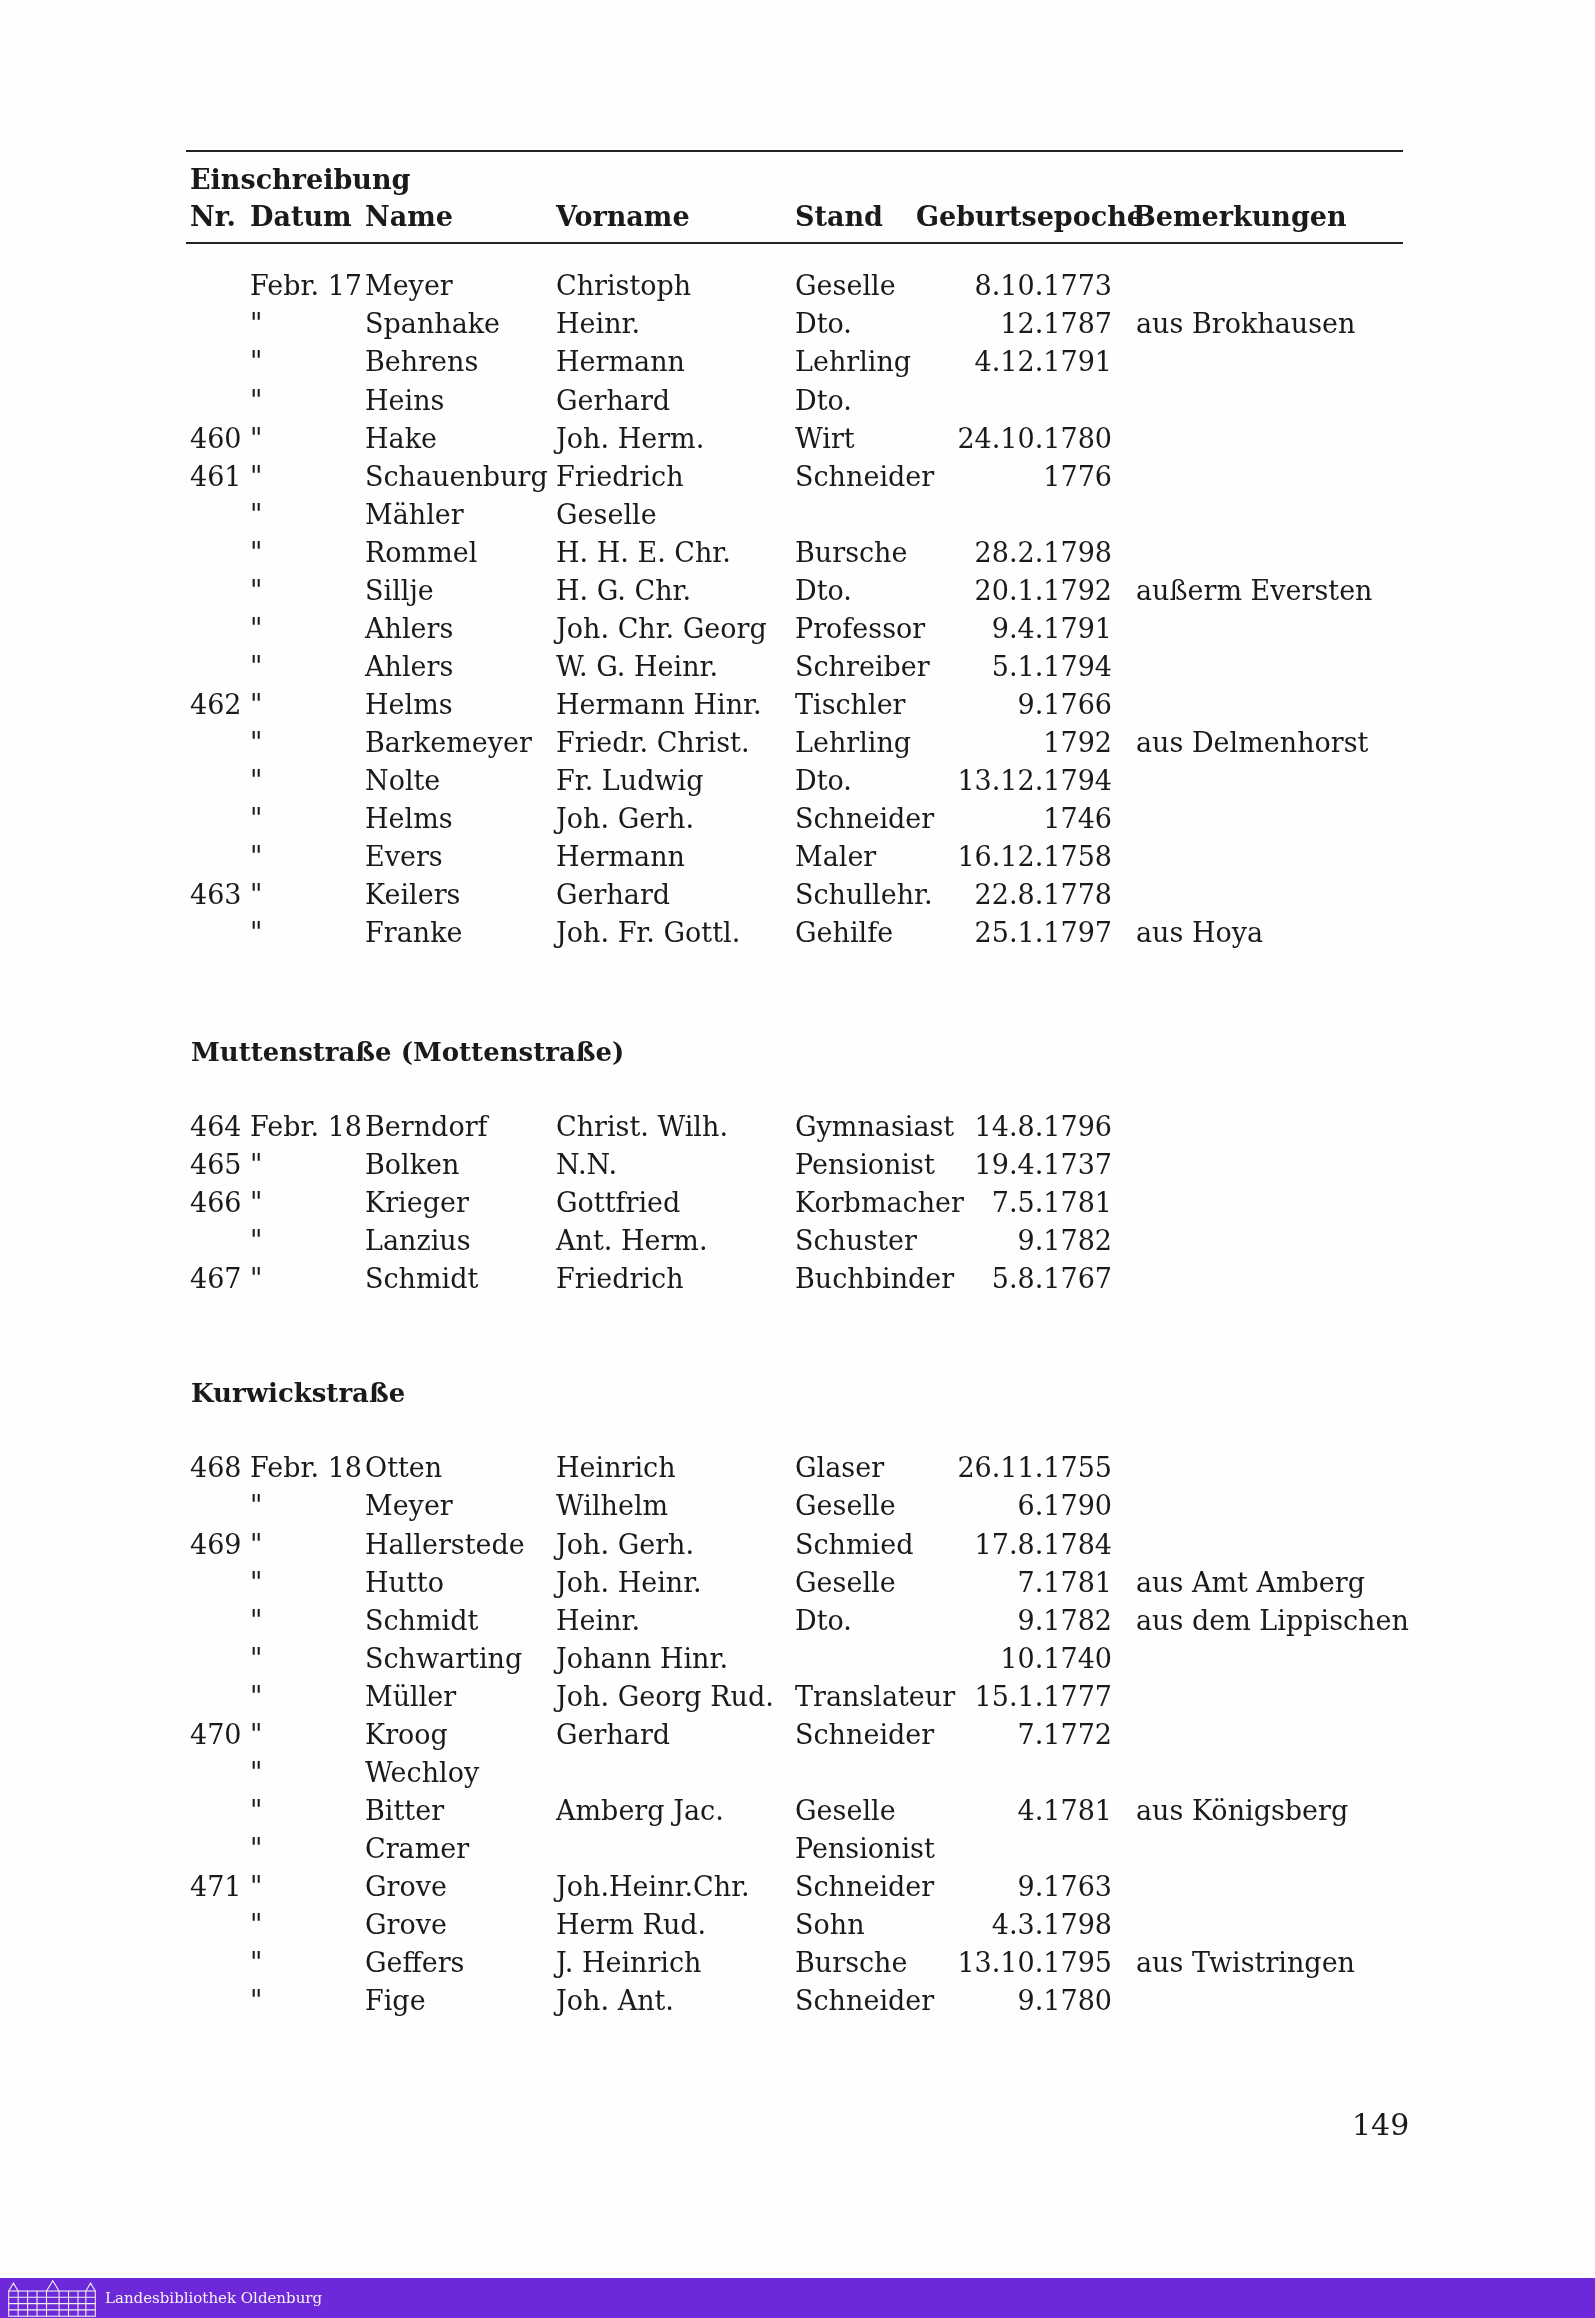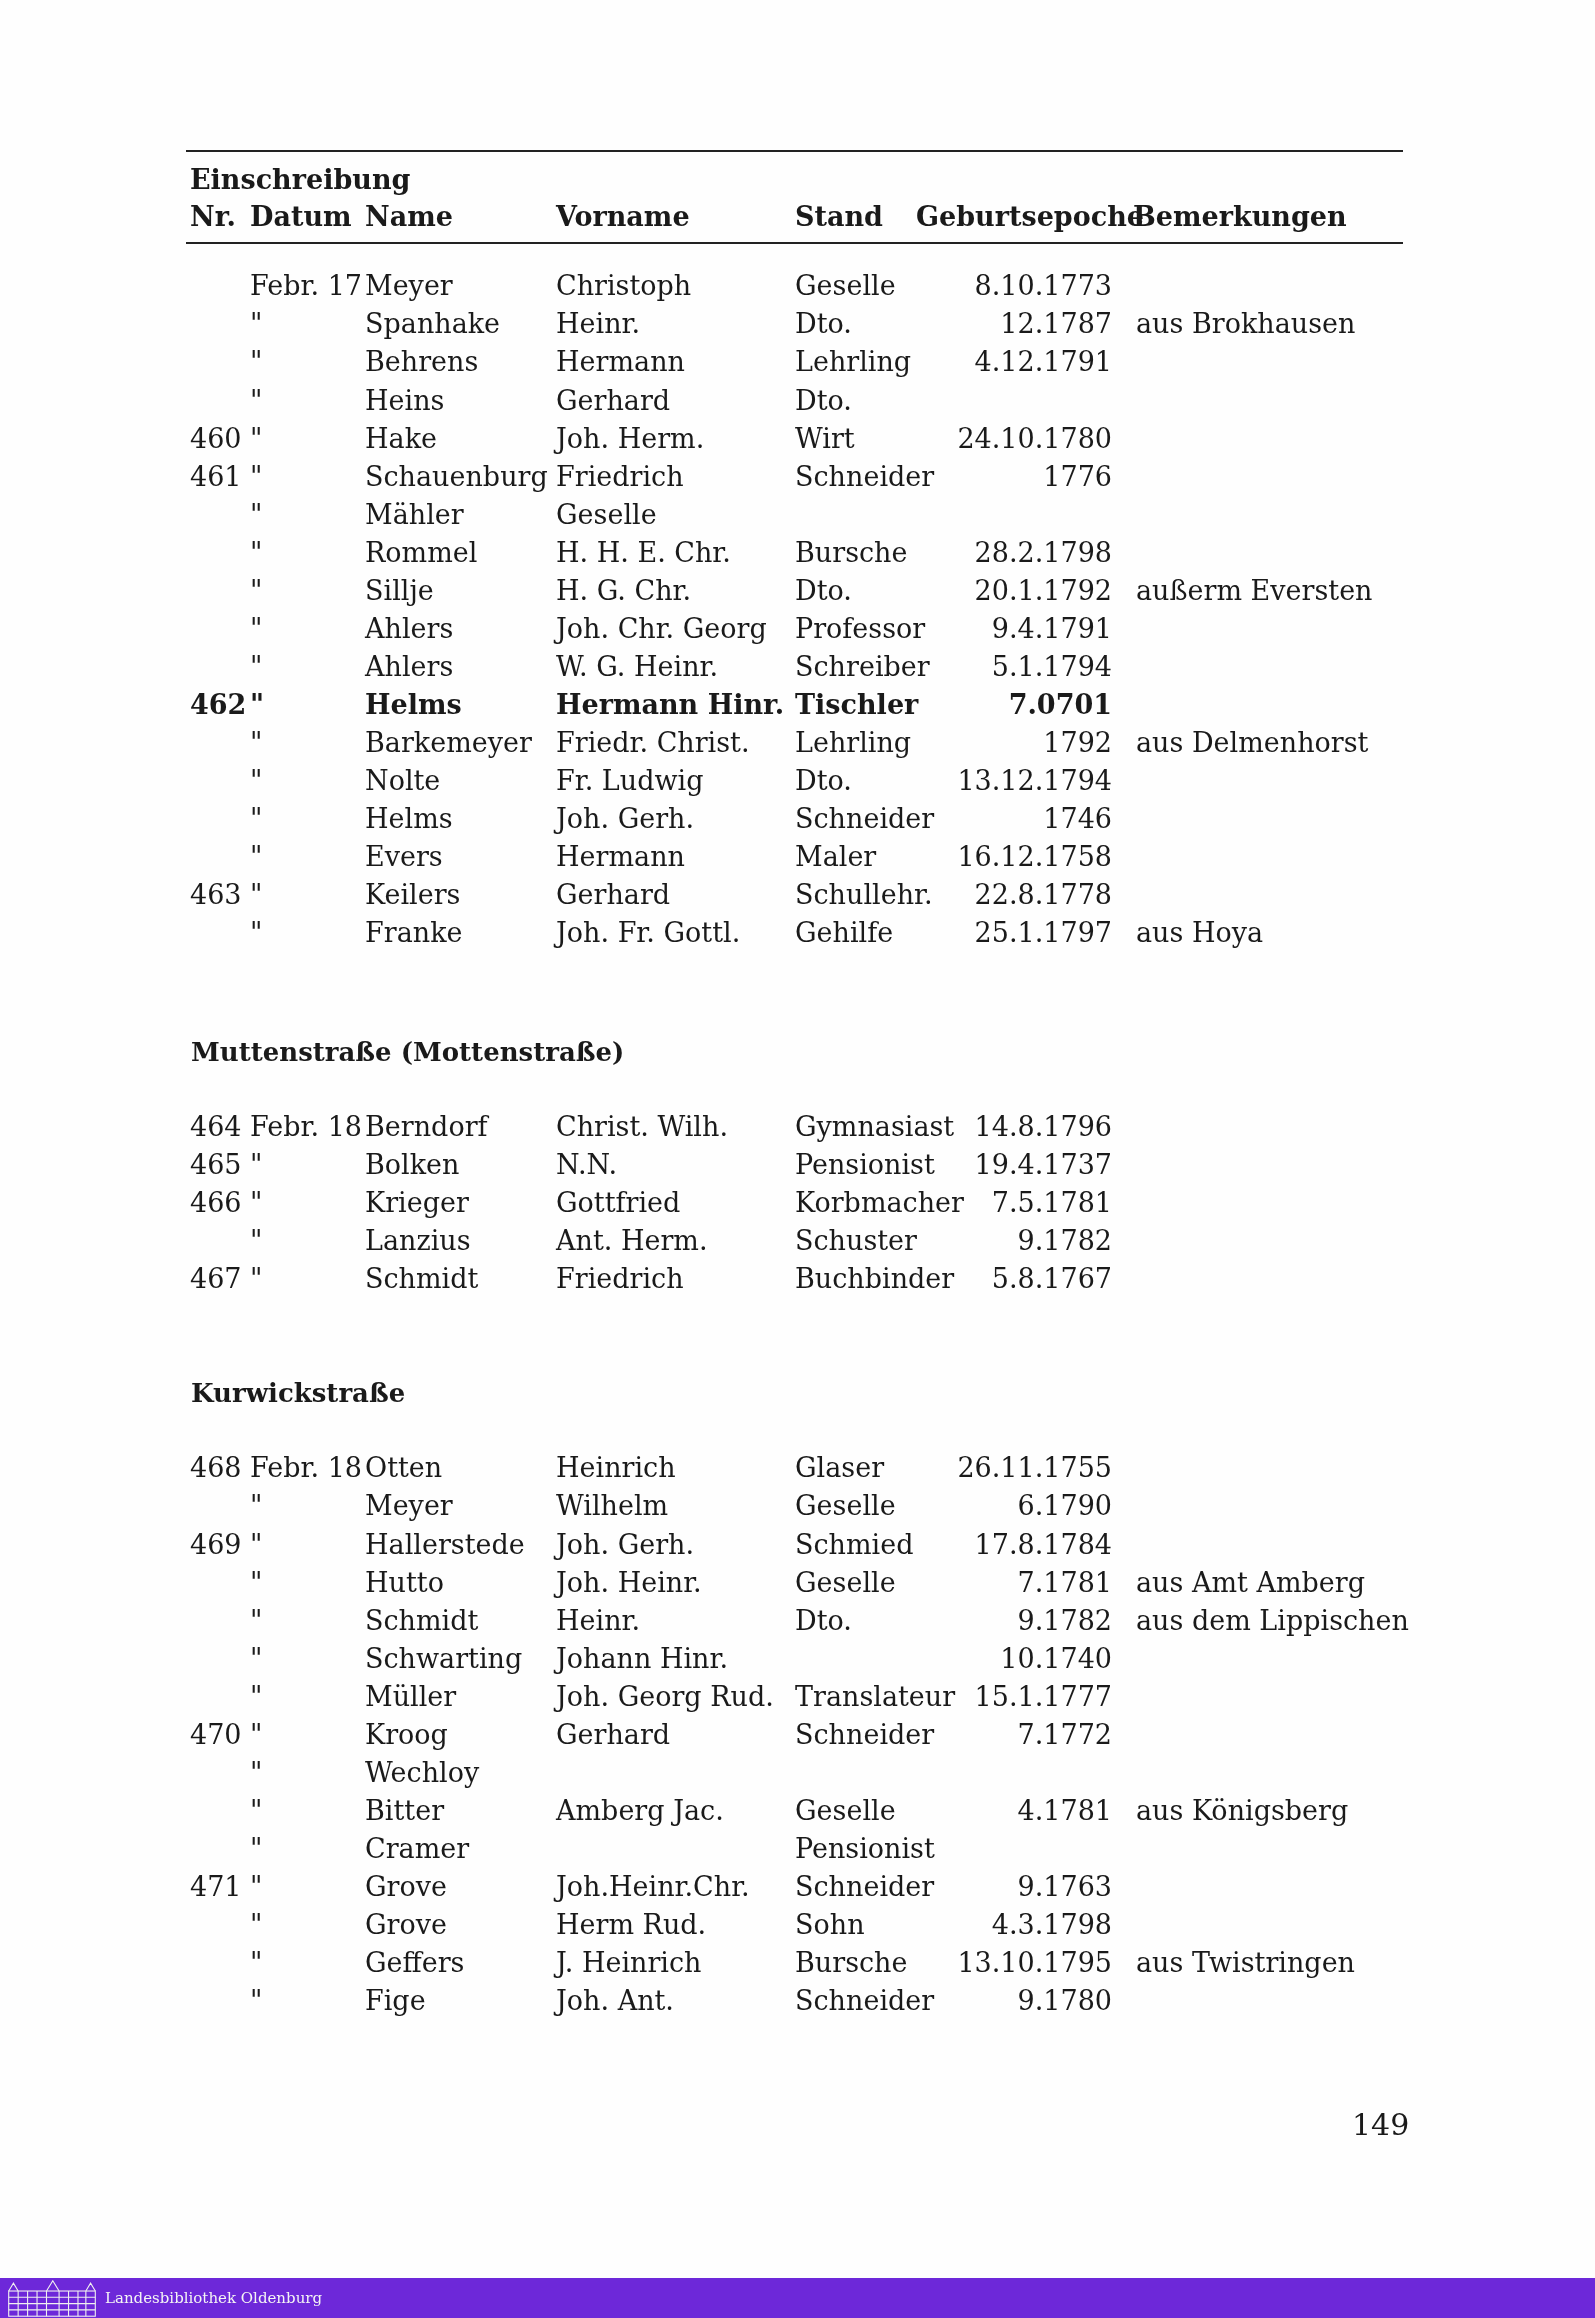--- a/index.html
+++ b/index.html
@@ -138,27 +138,27 @@
       </div>
       <div class="row" style="top: 651px;">
         <span class="c c-nr"></span>
         <span class="c c-datum">"</span>
         <span class="c c-name">Ahlers</span>
         <span class="c c-vorname">W. G. Heinr.</span>
         <span class="c c-stand">Schreiber</span>
         <span class="c c-geb">5.1.1794</span>
         <span class="c c-bem"></span>
       </div>
-      <div class="row" style="top: 689px; font-weight: bold;">
+      <div class="row" style="top: 689px;">
         <span class="c c-nr">462</span>
         <span class="c c-datum">"</span>
         <span class="c c-name">Helms</span>
         <span class="c c-vorname">Hermann Hinr.</span>
         <span class="c c-stand">Tischler</span>
-        <span class="c c-geb">7.0701</span>
+        <span class="c c-geb">9.1766</span>
         <span class="c c-bem"></span>
       </div>
       <div class="row" style="top: 727px;">
         <span class="c c-nr"></span>
         <span class="c c-datum">"</span>
         <span class="c c-name">Barkemeyer</span>
         <span class="c c-vorname">Friedr. Christ.</span>
         <span class="c c-stand">Lehrling</span>
         <span class="c c-geb">1792</span>
         <span class="c c-bem">aus Delmenhorst</span>

